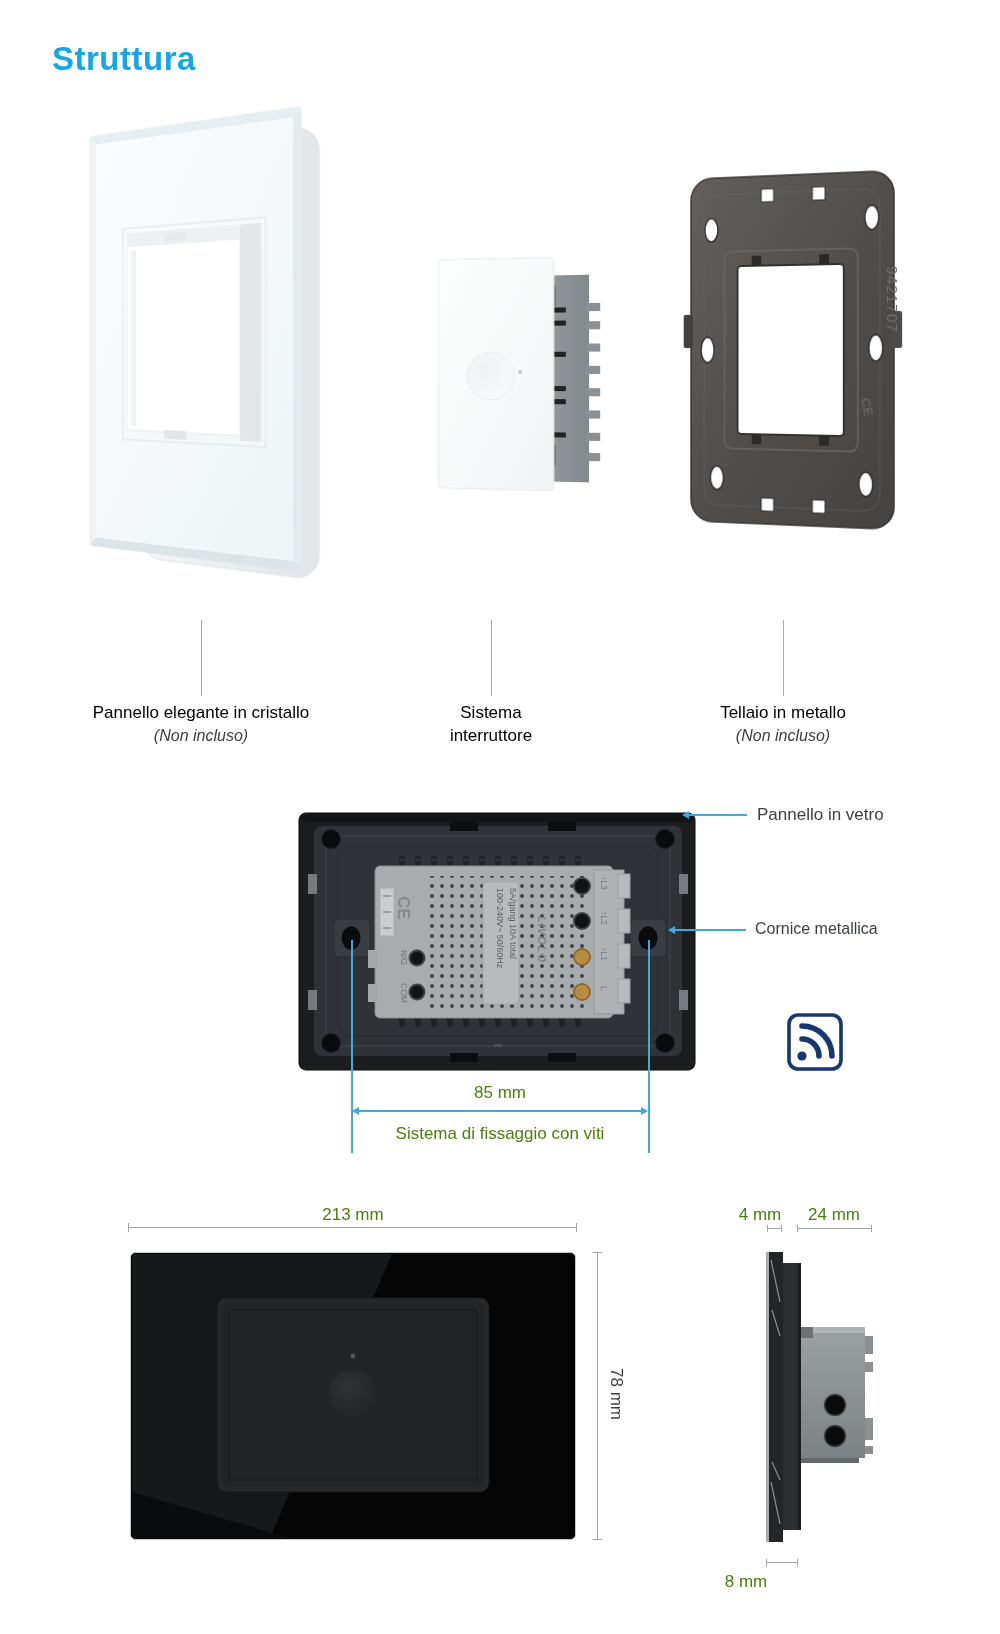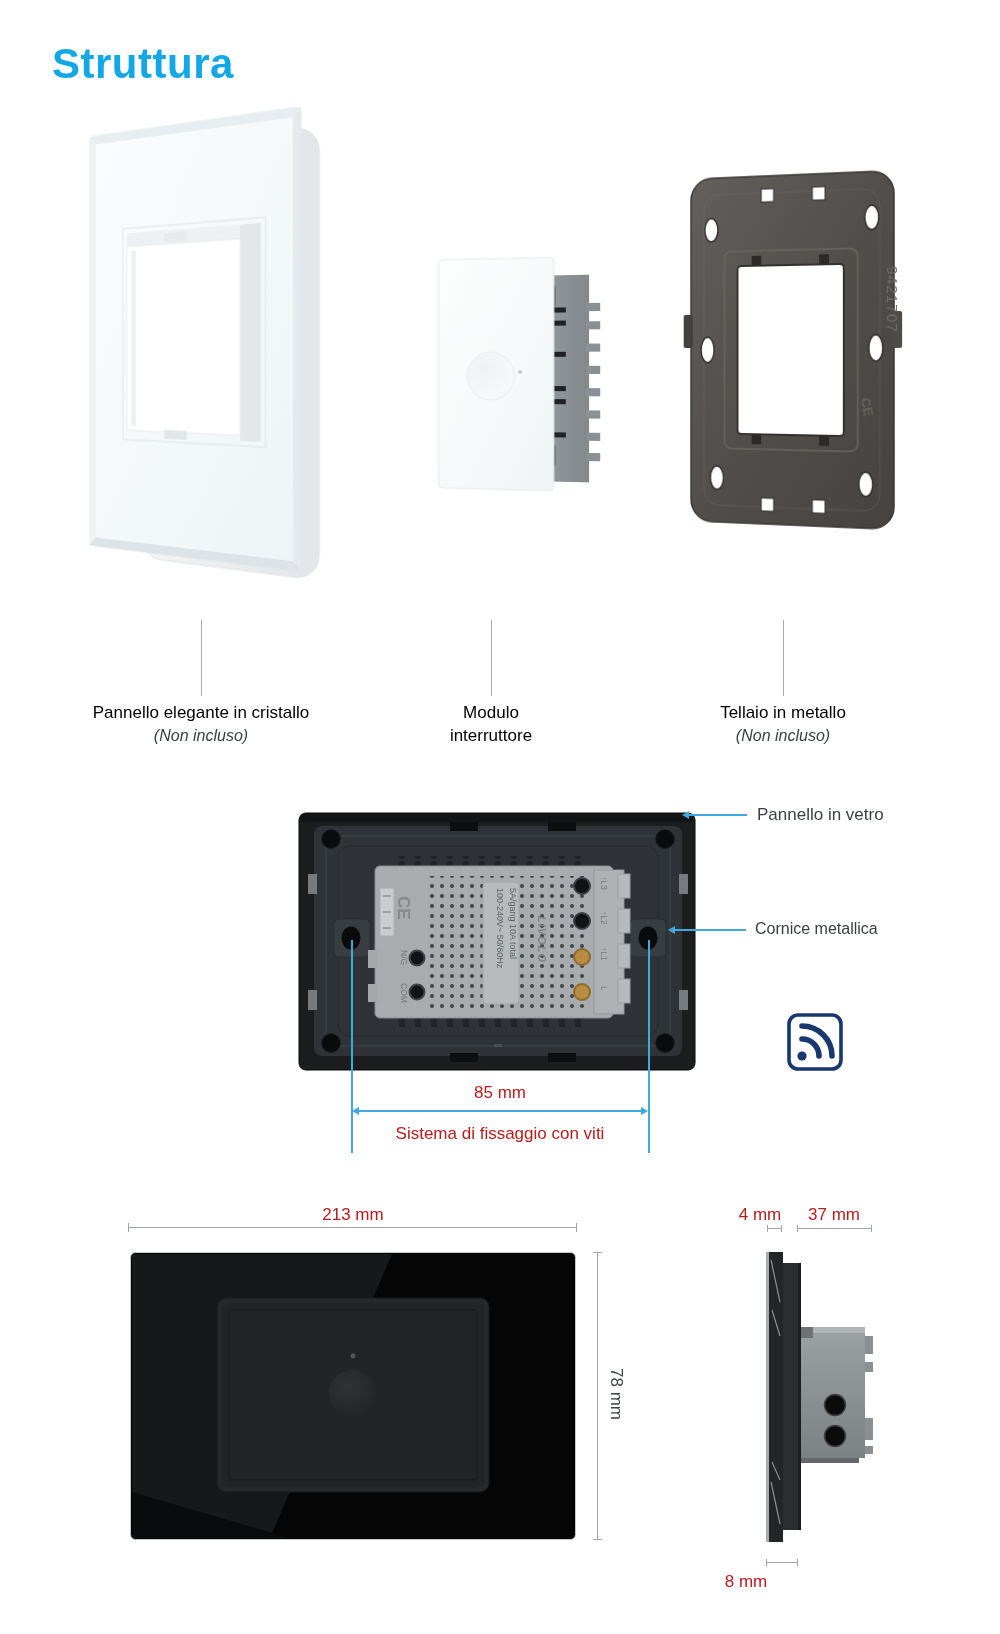--- a/index.html
+++ b/index.html
@@ -1,31 +1,31 @@
 <!DOCTYPE html>
 <html><head>
 <meta charset="utf-8">
 <style>
   html,body{margin:0;padding:0;background:#fff;}
   .page{position:relative;width:1000px;height:1634px;background:#ffffff;overflow:hidden;
         font-family:"Liberation Sans",sans-serif;color:#3c4043;}
   .abs{position:absolute;}
-  .title{font-size:42px;font-weight:bold;color:#14a7e6;letter-spacing:.5px;}
+  .title{font-size:33px;font-weight:bold;color:#14a7e6;letter-spacing:.5px;}
   .lbl{font-size:17px;color:#000000;text-align:center;line-height:22px;font-weight:400;}
   .lbl2{font-size:16px;color:#3c4043;text-align:center;line-height:22px;}
   .italic{font-style:italic;}
   .callout-line{height:1px;background:#a6aaac;width:1px;}
   .mline{background:#a0a4a6;height:1px;}
   .mtickv{position:absolute;width:1px;height:9px;background:#a0a4a6;}
   .mtickh{position:absolute;width:9px;height:1px;background:#a0a4a6;}
   .blue-vline{position:absolute;width:1.5px;background:#3fa9e0;z-index:5;}
   .blue-hline{position:absolute;height:1.5px;background:#3fa9e0;z-index:5;}
   .arrow-l{position:absolute;width:0;height:0;border-top:4px solid transparent;border-bottom:4px solid transparent;border-right:7px solid #3fa9e0;z-index:6;}
   .arrow-r{position:absolute;width:0;height:0;border-top:4px solid transparent;border-bottom:4px solid transparent;border-left:7px solid #3fa9e0;z-index:6;}
-  .dim{font-size:17px;color:#b91c1c;text-align:center;}
+  .dim{font-size:17px;color:#4d7c0f;text-align:center;}
   .vdim{writing-mode:vertical-rl;font-size:17px;color:#3c4043;}
   .persp-glass{transform:perspective(800px) rotateY(-26deg);}
   .persp-mod{transform:perspective(800px) rotateY(-9deg);}
   .persp-frame{transform:perspective(1100px) rotateY(-15deg);}
   svg text{font-family:"Liberation Sans",sans-serif;}
 </style>
 </head>
 <body>
 
 <div class="page">
@@ -145,21 +145,21 @@
     </svg>
   </div>
 
   <div class="abs callout-line" style="left:201px;top:620px;height:76px;"></div>
   <div class="abs callout-line" style="left:491px;top:620px;height:76px;"></div>
   <div class="abs callout-line" style="left:783px;top:620px;height:76px;"></div>
 
   <div class="abs lbl" style="left:61px;top:702px;width:280px;">Pannello elegante in cristallo</div>
   <div class="abs lbl2 italic" style="left:61px;top:725px;width:280px;">(Non incluso)</div>
 
-  <div class="abs lbl" style="left:391px;top:702px;width:200px;">Modulo</div>
+  <div class="abs lbl" style="left:391px;top:702px;width:200px;">Sistema</div>
   <div class="abs lbl" style="left:391px;top:725px;width:200px;">interruttore</div>
 
   <div class="abs lbl" style="left:673px;top:702px;width:220px;">Tellaio in metallo</div>
   <div class="abs lbl2 italic" style="left:673px;top:725px;width:220px;">(Non incluso)</div>
 
   <svg class="abs" style="left:298px;top:812px;" width="400" height="260" viewBox="0 0 400 260">
     <defs>
       <pattern id="dots" width="10" height="10" patternUnits="userSpaceOnUse">
         <circle cx="4" cy="4" r="2" fill="#3f4346"></circle>
       </pattern>
@@ -285,21 +285,21 @@
     <circle cx="223" cy="104" r="2.4" fill="#55585a"></circle>
     <circle cx="223" cy="142" r="24" fill="url(#touchGrad)"></circle>
   </svg>
 
   <div class="abs mline" style="left:597px;top:1252px;width:1px;height:288px;"></div>
   <div class="mtickh" style="left:593px;top:1252px;"></div>
   <div class="mtickh" style="left:593px;top:1539px;"></div>
   <div class="abs vdim" style="left:606px;top:1368px;">78 mm</div>
 
   <div class="abs dim" style="left:720px;top:1205px;width:80px;">4 mm</div>
-  <div class="abs dim" style="left:794px;top:1205px;width:80px;">37 mm</div>
+  <div class="abs dim" style="left:794px;top:1205px;width:80px;">24 mm</div>
   <div class="abs mline" style="left:767px;top:1228px;width:14px;"></div>
   <div class="mtickv" style="left:767px;top:1225px;height:7px;"></div>
   <div class="mtickv" style="left:781px;top:1225px;height:7px;"></div>
   <div class="abs mline" style="left:797px;top:1228px;width:74px;"></div>
   <div class="mtickv" style="left:797px;top:1225px;height:7px;"></div>
   <div class="mtickv" style="left:871px;top:1225px;height:7px;"></div>
 
   <svg class="abs" style="left:750px;top:1240px;" width="130" height="340" viewBox="0 0 130 340">
     <defs>
       <linearGradient id="sideModGrad" x1="0" y1="0" x2="0" y2="1">

